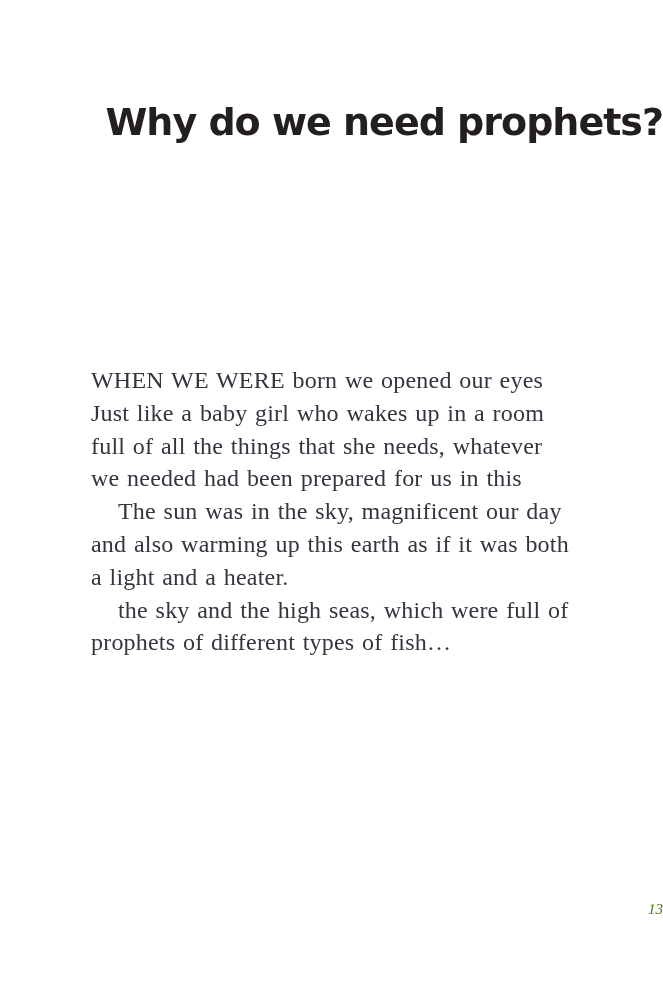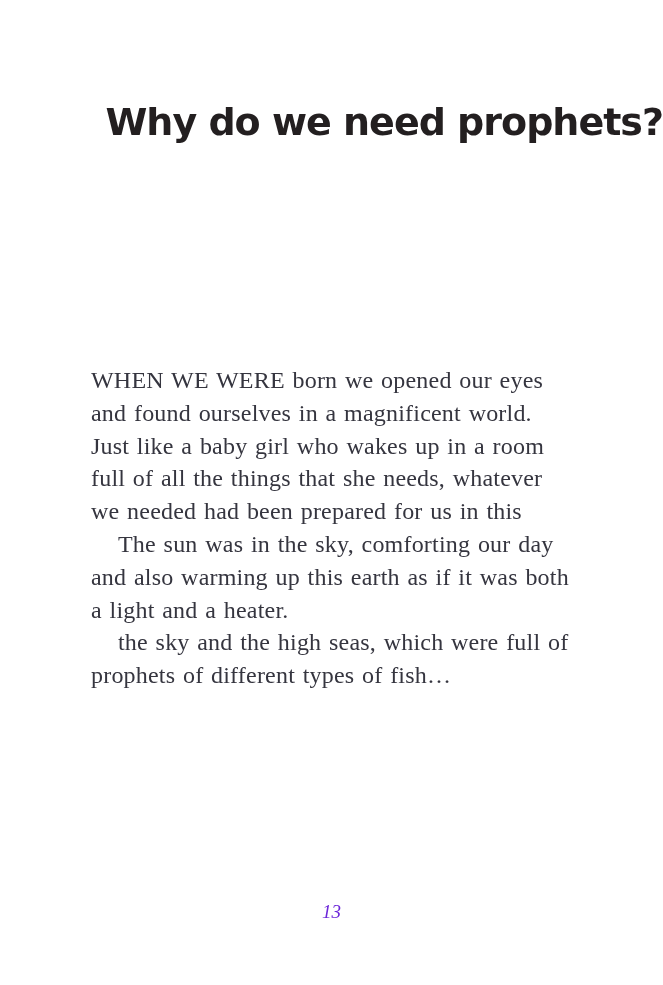--- a/index.html
+++ b/index.html
@@ -49,47 +49,46 @@
     white-space: nowrap;
   }
   .para.indented .line:first-child {
     text-indent: 27px;
   }
   .page-number {
     position: absolute;
     top: 901px;
     left: 0;
     right: 0;
-    text-align: center;
+    text-align: right;
     font-family: "Liberation Serif", "DejaVu Serif", serif;
     font-style: italic;
-    font-size: 19px;
-    color: #6d28d9;
+    font-size: 15px;
+    color: #4d7c0f;
     margin: 0;
   }
 </style>
 </head>
 <body>
 
 <div class="page">
 
   <h1 class="chapter-title">Why do we need prophets?</h1>
 
   <div class="body-text">
 
     <p class="para">
       <span class="line">WHEN WE WERE born we opened our eyes</span>
-      <span class="line">and found ourselves in a magnificent world.</span>
       <span class="line">Just like a baby girl who wakes up in a room</span>
       <span class="line">full of all the things that she needs, whatever</span>
       <span class="line">we needed had been prepared for us in this</span>
     </p>
 
     <p class="para indented">
-      <span class="line">The sun was in the sky, comforting our day</span>
+      <span class="line">The sun was in the sky, magnificent our day</span>
       <span class="line">and also warming up this earth as if it was both</span>
       <span class="line">a light and a heater.</span>
     </p>
 
 
     <p class="para indented">
       <span class="line">the sky and the high seas, which were full of</span>
       <span class="line">prophets of different types of fish…</span>
     </p>
 

